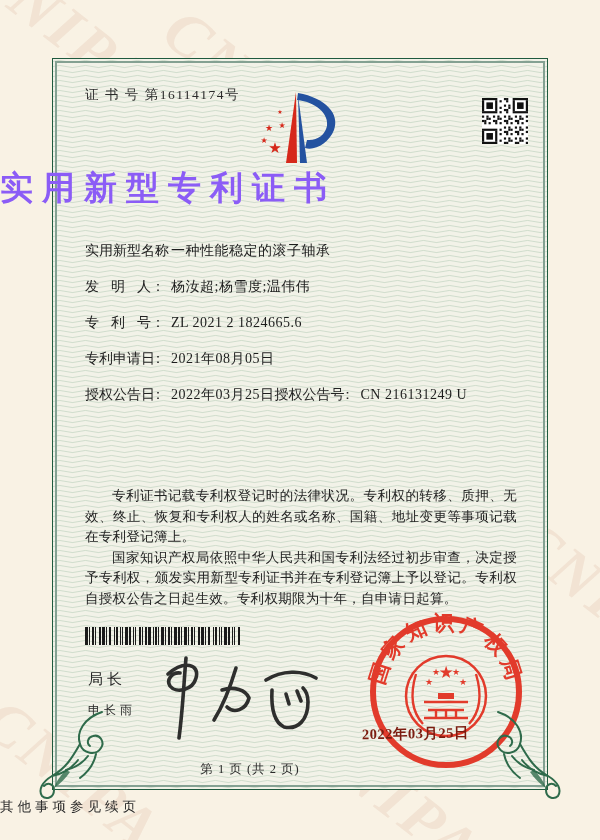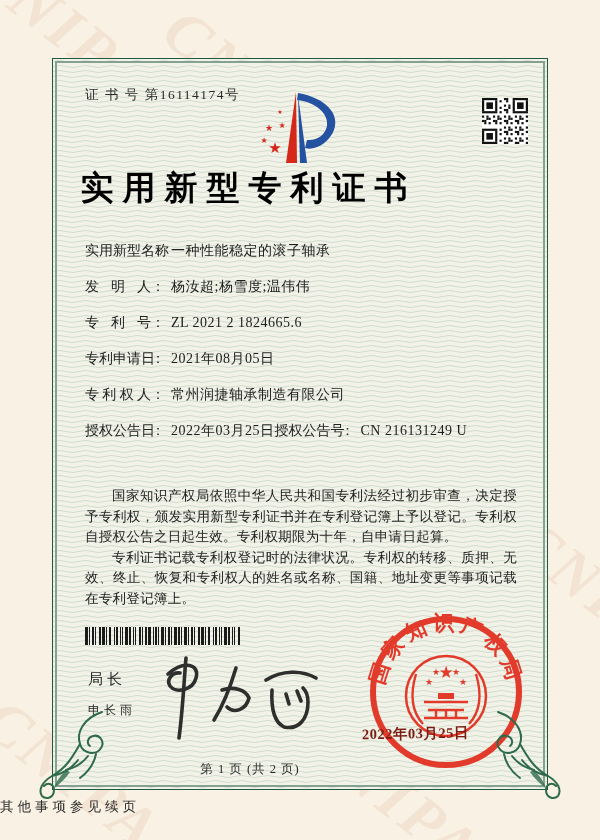--- a/index.html
+++ b/index.html
@@ -23,22 +23,22 @@
     border:1.5px solid #1f5a3e;z-index:2;background:#f2f2e8;
   }
   .frame-inner{
     position:absolute;left:2px;top:2px;right:2px;bottom:2px;
     border:2px solid #84a192;
   }
   .guilloche{position:absolute;left:0;top:0;width:100%;height:100%;}
   .content{position:absolute;left:0;top:0;width:600px;height:840px;z-index:3;border-radius:13px;}
   .cert-no{left:85px;top:86px;font-size:13.5px;letter-spacing:1.5px;color:#2b2b2b;}
   .title{
-    left:0;top:166px;width:497px;text-align:center;
-    font-size:33px;font-weight:bold;letter-spacing:9px;color:#000000;
+    left:0;top:166px;width:497px;text-align:left;
+    font-size:33px;font-weight:bold;letter-spacing:9px;color:#8b5cf6;
   }
   .fields{left:85px;top:240px;width:440px;}
   .frow{height:22px;line-height:22px;margin-bottom:14px;font-size:14px;white-space:nowrap;}
   .flabel{
     display:inline-block;width:66px;text-align:justify;text-align-last:justify;
     vertical-align:top;color:#222;font-weight:500;
   }
   .fcolon{display:inline-block;margin-right:6px;}
   .fvalue{color:#1d1d1d;letter-spacing:0.5px;}
   .frow-split{display:flex;}
@@ -230,36 +230,33 @@
     </div>
     <div class="frow">
       <span class="flabel">发明人</span><span class="fcolon">：</span><span class="fvalue">杨汝超;杨雪度;温伟伟</span>
     </div>
     <div class="frow">
       <span class="flabel">专利号</span><span class="fcolon">：</span><span class="fvalue">ZL 2021 2 1824665.6</span>
     </div>
     <div class="frow">
       <span class="flabel">专利申请日</span><span class="fcolon">：</span><span class="fvalue">2021年08月05日</span>
     </div>
-    <div class="frow">
-      <span class="flabel">专利权人</span><span class="fcolon">：</span><span class="fvalue">常州润捷轴承制造有限公司</span>
-    </div>
     <div class="frow frow-split">
       <span>
         <span class="flabel">授权公告日</span><span class="fcolon">：</span><span class="fvalue">2022年03月25日</span>
       </span>
       <span class="fpair2">
         <span class="flabel">授权公告号</span><span class="fcolon">：</span><span class="fvalue">CN 216131249 U</span>
       </span>
     </div>
   </div>
 
   <div class="abs paras">
+    <p>专利证书记载专利权登记时的法律状况。专利权的转移、质押、无效、终止、恢复和专利权人的姓名或名称、国籍、地址变更等事项记载在专利登记簿上。</p>
     <p>国家知识产权局依照中华人民共和国专利法经过初步审查，决定授予专利权，颁发实用新型专利证书并在专利登记簿上予以登记。专利权自授权公告之日起生效。专利权期限为十年，自申请日起算。</p>
-    <p>专利证书记载专利权登记时的法律状况。专利权的转移、质押、无效、终止、恢复和专利权人的姓名或名称、国籍、地址变更等事项记载在专利登记簿上。</p>
   </div>
 
   <svg class="abs barcode-box" width="156" height="18" viewBox="0 0 156 18" xmlns="http://www.w3.org/2000/svg" id="barcode-svg">
       <rect x="0" y="0" width="3" height="18" fill="#1b1b1b"></rect>
       <rect x="4" y="0" width="1" height="18" fill="#1b1b1b"></rect>
       <rect x="7" y="0" width="2" height="18" fill="#1b1b1b"></rect>
       <rect x="10" y="0" width="1" height="18" fill="#1b1b1b"></rect>
       <rect x="14" y="0" width="2" height="18" fill="#1b1b1b"></rect>
       <rect x="17" y="0" width="3" height="18" fill="#1b1b1b"></rect>
       <rect x="21" y="0" width="1" height="18" fill="#1b1b1b"></rect>

